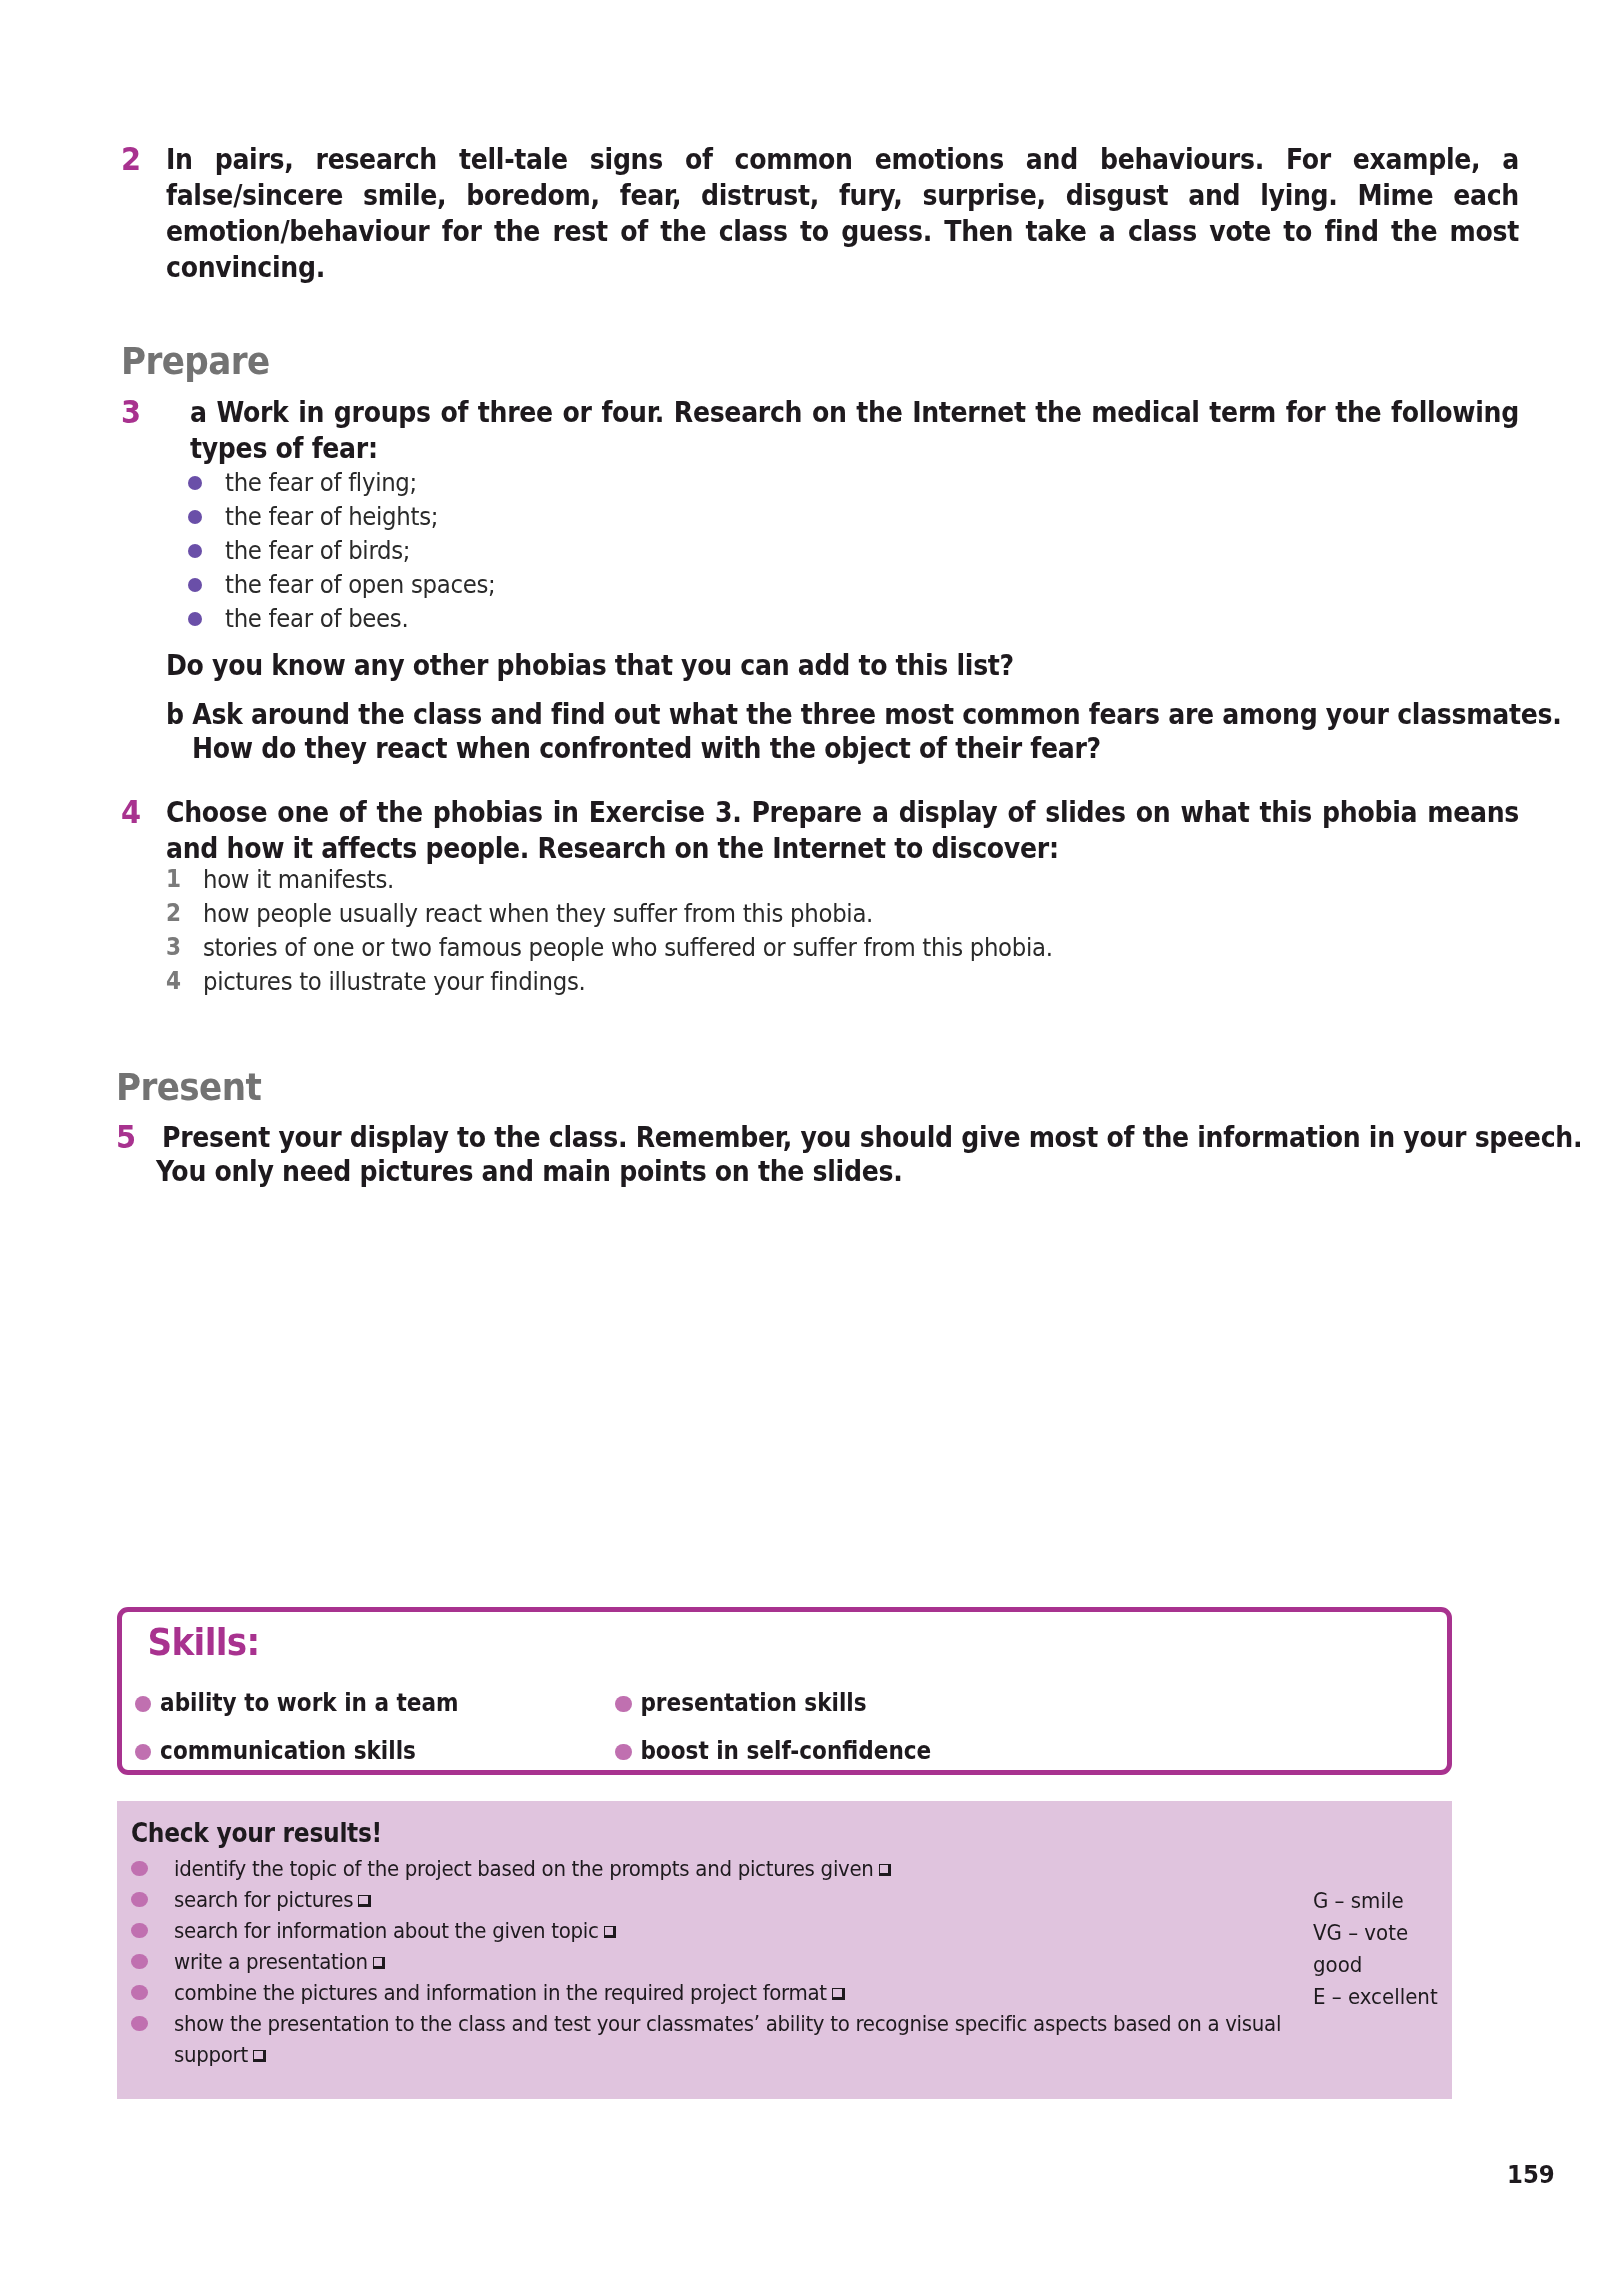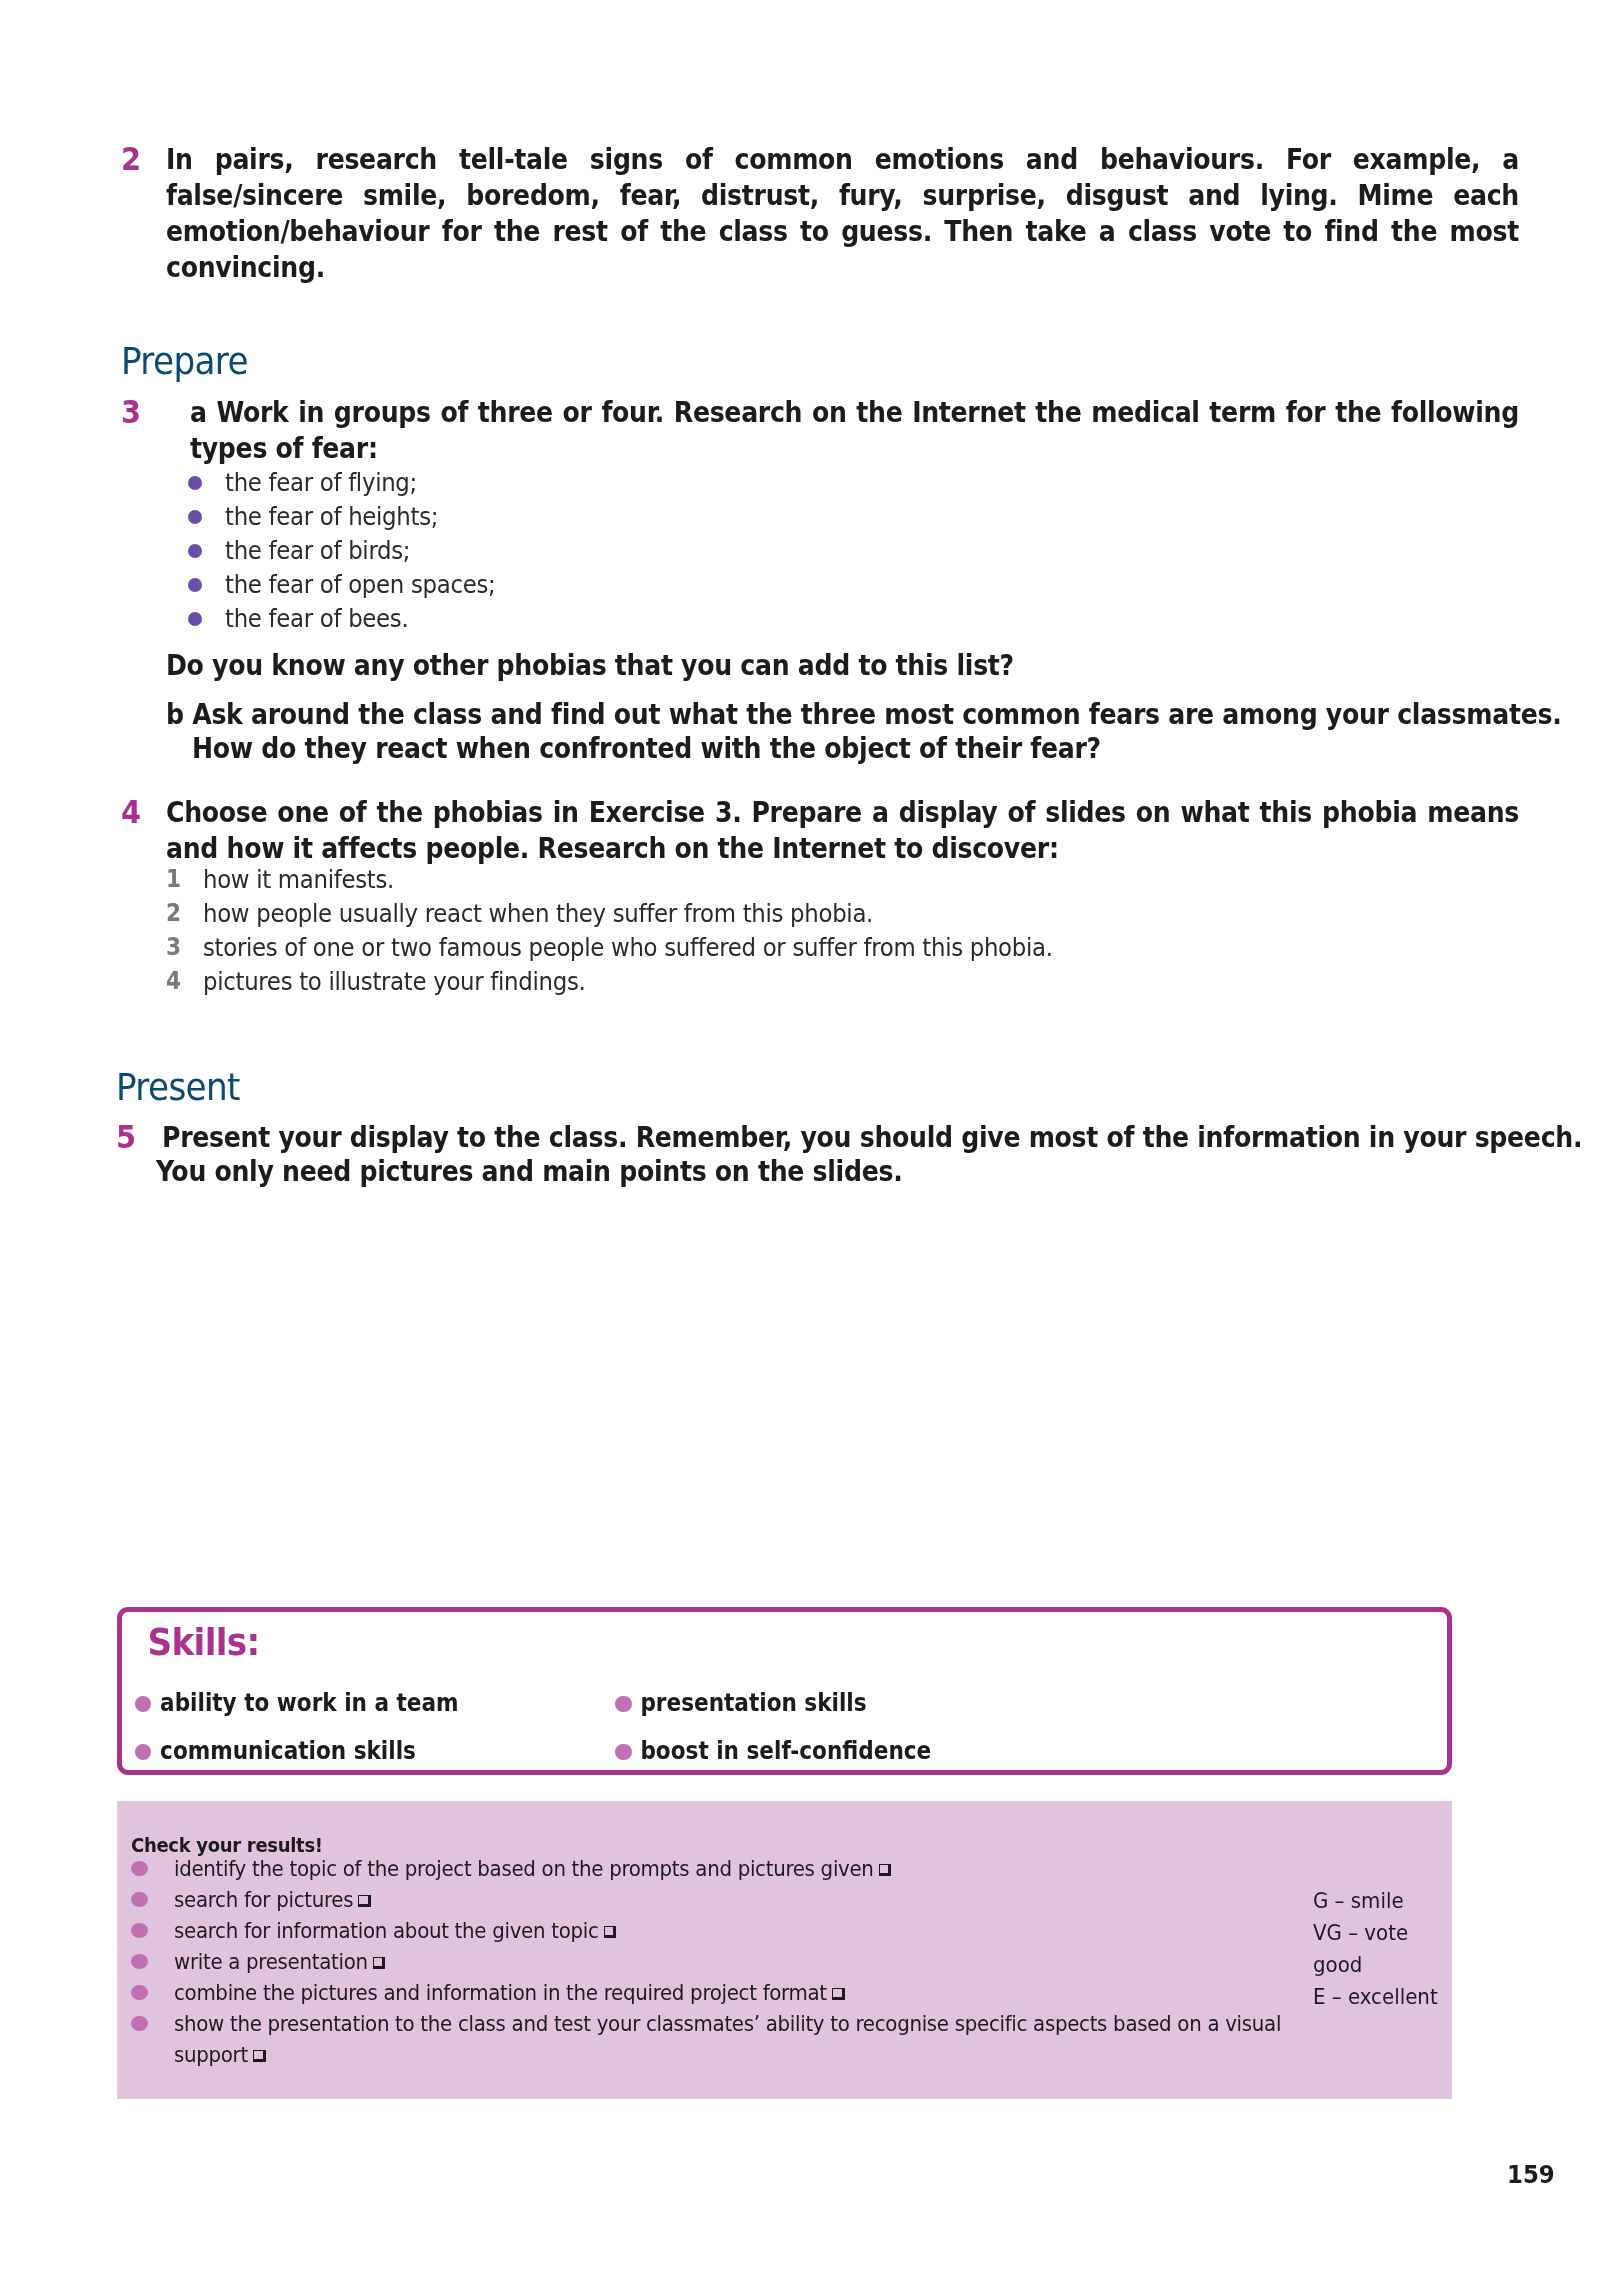--- a/index.html
+++ b/index.html
@@ -2,37 +2,37 @@
 <html style="font-size:10.2px"><head>
 <meta charset="utf-8">
 <style>
   html, body { margin:0; padding:0; background:#ffffff; }
   body { width:1620px; height:2273px; position:relative; overflow:hidden;
          font-family:"DejaVu Sans Condensed","DejaVu Sans","Liberation Sans",sans-serif; color:#1e1a1e; }
   .abs { position:absolute; }
   .num { font-weight:bold; color:#a8328f; font-size:32px; line-height:36px; }
   .bold { font-weight:bold; font-size:28px; line-height:36px; letter-spacing:-0.3px; color:#1e1a1e; }
   .light { font-weight:normal; font-size:25.4px; line-height:34px; color:#2a2a2a; letter-spacing:-0.3px; }
-  .heading { font-weight:normal; color:#0c4a6e; font-size:38px; line-height:44px; letter-spacing:-0.6px; }
+  .heading { font-weight:bold; color:#737373; font-size:38px; line-height:44px; letter-spacing:-0.6px; }
   .justify { text-align:justify; text-align-last:left; }
   ul, ol { list-style:none; margin:0; padding:0; }
   .bullet-row { position:relative; padding-left:37px; }
   .dot { position:absolute; left:0; top:11.4px; width:14px; height:14px; border-radius:50%; background:#6a4fa8; }
   .numrow { position:relative; padding-left:37px; }
   .numlbl { position:absolute; left:0; top:0; font-weight:bold; color:#7a7a7a; font-size:24px; }
 
   .skills-box { left:117px; top:1607px; width:1335px; height:168px; box-sizing:border-box;
                 border:5.7px solid #a8328f; border-radius:11px; }
   .skills-title { left:25.4px; top:7.6px; font-weight:bold; color:#a8328f; font-size:38px; line-height:44px; letter-spacing:-0.6px;}
   .skill { font-weight:bold; font-size:24px; line-height:30.5px; color:#1e1a1e; padding-left:25.4px; position:absolute; }
   .skill .sdot { position:absolute; left:0; top:7.6px; width:16.5px; height:16.5px; border-radius:50%; background:#c070b0; }
 
   .check-box { left:117px; top:1801px; width:1182px; height:298px; background:#e0c4de; }
   .grade-box { left:1295px; top:1801px; width:157px; height:298px; background:#e0c4de; }
-  .check-title { left:14px; top:18px; font-weight:bold; font-size:20px; line-height:28px; color:#1e1a1e; letter-spacing:-0.3px;margin-top:12px; }
+  .check-title { left:14px; top:18px; font-weight:bold; font-size:26px; line-height:28px; color:#1e1a1e; letter-spacing:-0.3px; }
   .check-list { left:14px; top:52px; width:1162px; }
   .check-item { position:relative; padding-left:43px; font-size:22px; line-height:31px; color:#1e1a1e; letter-spacing:-0.3px; }
   .check-item .cdot { position:absolute; left:0; top:7.6px; width:16.5px; height:15.2px; border-radius:50%; background:#c070b0; }
   .checkbox { display:inline-block; width:12.7px; height:12.7px; border:1.3px solid #1e1a1e; border-right-width:3.2px; border-bottom-width:3.2px;
               vertical-align:middle; margin-left:5.1px; box-sizing:border-box; background:transparent; }
   .grade-list { left:18px; top:84px; }
   .grade-item { font-size:22px; line-height:32px; color:#1e1a1e; }
   .page-num { left:1499px; top:2159px; font-weight:bold; font-size:25.4px; color:#1e1a1e;margin-left:8px; }
 </style>
 </head>

